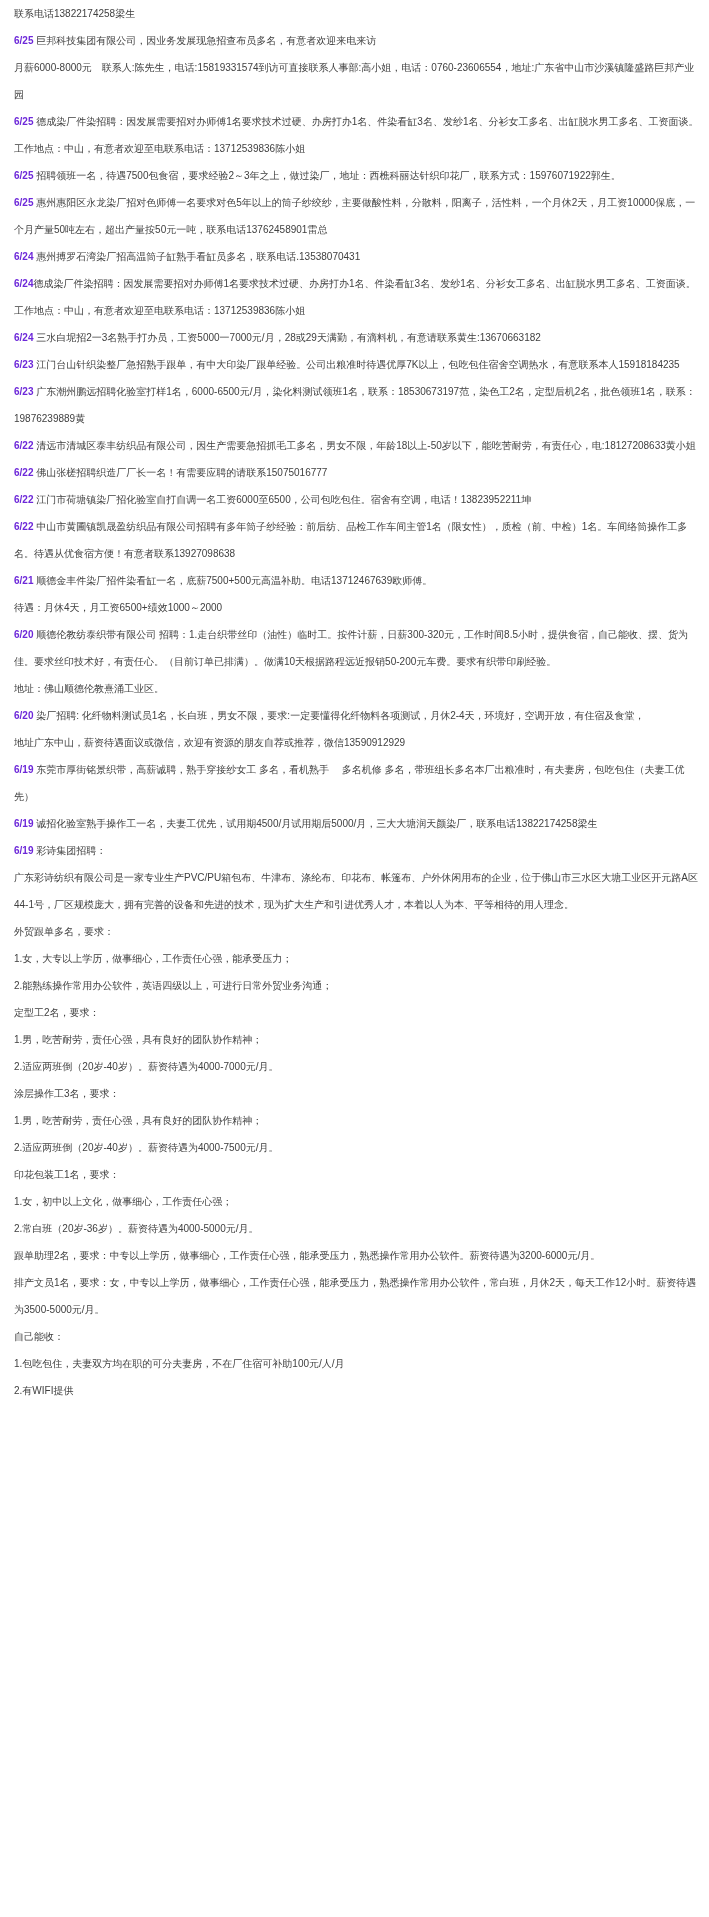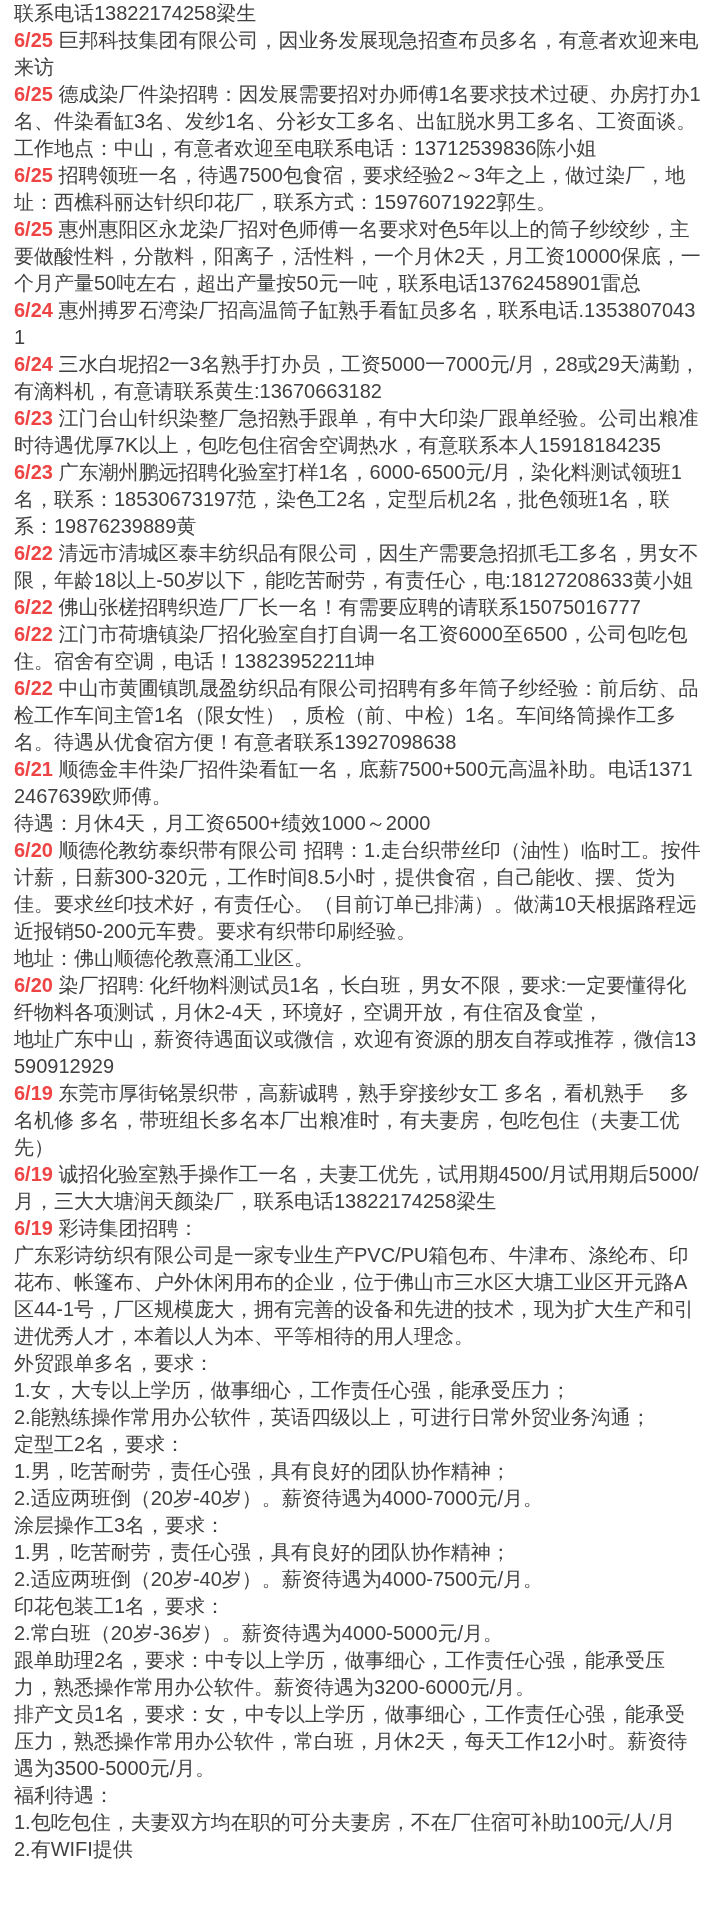--- a/index.html
+++ b/index.html
@@ -11,49 +11,51 @@
     width: 709px;
     min-height: 1917px;
     box-sizing: border-box;
     padding: 0 8px 0 14px;
     background: #ffffff;
     font-family: "Liberation Sans", "DejaVu Sans", sans-serif;
   }
   .entry {
     margin: 0;
     padding: 0;
-    font-size: 20px;
+    font-size: 10px;
     line-height: 27px;
     color: #404040;
     word-break: break-all;
     overflow-wrap: anywhere;
   }
   .date {
-    color: #ef4444;
+    color: #6d28d9;
     font-weight: bold;
   }
 </style>
 </head>
 <body>
 
 <div class="page">
   <div id="job-list">
   <p class="entry"><span class="text">联系电话13822174258梁生</span></p>
 
   <p class="entry"><span class="date">6/25 </span><span class="text">巨邦科技集团有限公司，因业务发展现急招查布员多名，有意者欢迎来电来访</span></p>
 
+  <p class="entry"><span class="text">月薪6000-8000元　联系人:陈先生，电话:15819331574到访可直接联系人事部:高小姐，电话：0760-23606554，地址:广东省中山市沙溪镇隆盛路巨邦产业园</span></p>
 
   <p class="entry"><span class="date">6/25 </span><span class="text">德成染厂件染招聘：因发展需要招对办师傅1名要求技术过硬、办房打办1名、件染看缸3名、发纱1名、分衫女工多名、出缸脱水男工多名、工资面谈。工作地点：中山，有意者欢迎至电联系电话：13712539836陈小姐</span></p>
 
   <p class="entry"><span class="date">6/25 </span><span class="text">招聘领班一名，待遇7500包食宿，要求经验2～3年之上，做过染厂，地址：西樵科丽达针织印花厂，联系方式：15976071922郭生。</span></p>
 
   <p class="entry"><span class="date">6/25 </span><span class="text">惠州惠阳区永龙染厂招对色师傅一名要求对色5年以上的筒子纱绞纱，主要做酸性料，分散料，阳离子，活性料，一个月休2天，月工资10000保底，一个月产量50吨左右，超出产量按50元一吨，联系电话13762458901雷总</span></p>
 
   <p class="entry"><span class="date">6/24 </span><span class="text">惠州搏罗石湾染厂招高温筒子缸熟手看缸员多名，联系电话.13538070431</span></p>
 
+  <p class="entry"><span class="date">6/24</span><span class="text">德成染厂件染招聘：因发展需要招对办师傅1名要求技术过硬、办房打办1名、件染看缸3名、发纱1名、分衫女工多名、出缸脱水男工多名、工资面谈。工作地点：中山，有意者欢迎至电联系电话：13712539836陈小姐</span></p>
 
   <p class="entry"><span class="date">6/24 </span><span class="text">三水白坭招2一3名熟手打办员，工资5000一7000元/月，28或29天满勤，有滴料机，有意请联系黄生:13670663182</span></p>
 
   <p class="entry"><span class="date">6/23 </span><span class="text">江门台山针织染整厂急招熟手跟单，有中大印染厂跟单经验。公司出粮准时待遇优厚7K以上，包吃包住宿舍空调热水，有意联系本人15918184235</span></p>
 
   <p class="entry"><span class="date">6/23 </span><span class="text">广东潮州鹏远招聘化验室打样1名，6000-6500元/月，染化料测试领班1名，联系：18530673197范，染色工2名，定型后机2名，批色领班1名，联系：19876239889黄</span></p>
 
   <p class="entry"><span class="date">6/22 </span><span class="text">清远市清城区泰丰纺织品有限公司，因生产需要急招抓毛工多名，男女不限，年龄18以上-50岁以下，能吃苦耐劳，有责任心，电:18127208633黄小姐</span></p>
 
   <p class="entry"><span class="date">6/22 </span><span class="text">佛山张槎招聘织造厂厂长一名！有需要应聘的请联系15075016777</span></p>
@@ -99,27 +101,28 @@
   <p class="entry"><span class="text">2.适应两班倒（20岁-40岁）。薪资待遇为4000-7000元/月。</span></p>
 
   <p class="entry"><span class="text">涂层操作工3名，要求：</span></p>
 
   <p class="entry"><span class="text">1.男，吃苦耐劳，责任心强，具有良好的团队协作精神；</span></p>
 
   <p class="entry"><span class="text">2.适应两班倒（20岁-40岁）。薪资待遇为4000-7500元/月。</span></p>
 
   <p class="entry"><span class="text">印花包装工1名，要求：</span></p>
 
+  <p class="entry"><span class="text">1.女，初中以上文化，做事细心，工作责任心强；</span></p>
 
   <p class="entry"><span class="text">2.常白班（20岁-36岁）。薪资待遇为4000-5000元/月。</span></p>
 
   <p class="entry"><span class="text">跟单助理2名，要求：中专以上学历，做事细心，工作责任心强，能承受压力，熟悉操作常用办公软件。薪资待遇为3200-6000元/月。</span></p>
 
   <p class="entry"><span class="text">排产文员1名，要求：女，中专以上学历，做事细心，工作责任心强，能承受压力，熟悉操作常用办公软件，常白班，月休2天，每天工作12小时。薪资待遇为3500-5000元/月。</span></p>
 
-  <p class="entry"><span class="text">福利待遇：</span></p>
+  <p class="entry"><span class="text">自己能收：</span></p>
 
   <p class="entry"><span class="text">1.包吃包住，夫妻双方均在职的可分夫妻房，不在厂住宿可补助100元/人/月</span></p>
 
   <p class="entry"><span class="text">2.有WIFI提供</span></p>
 
 </div>
 </div>
 
 </body></html>

